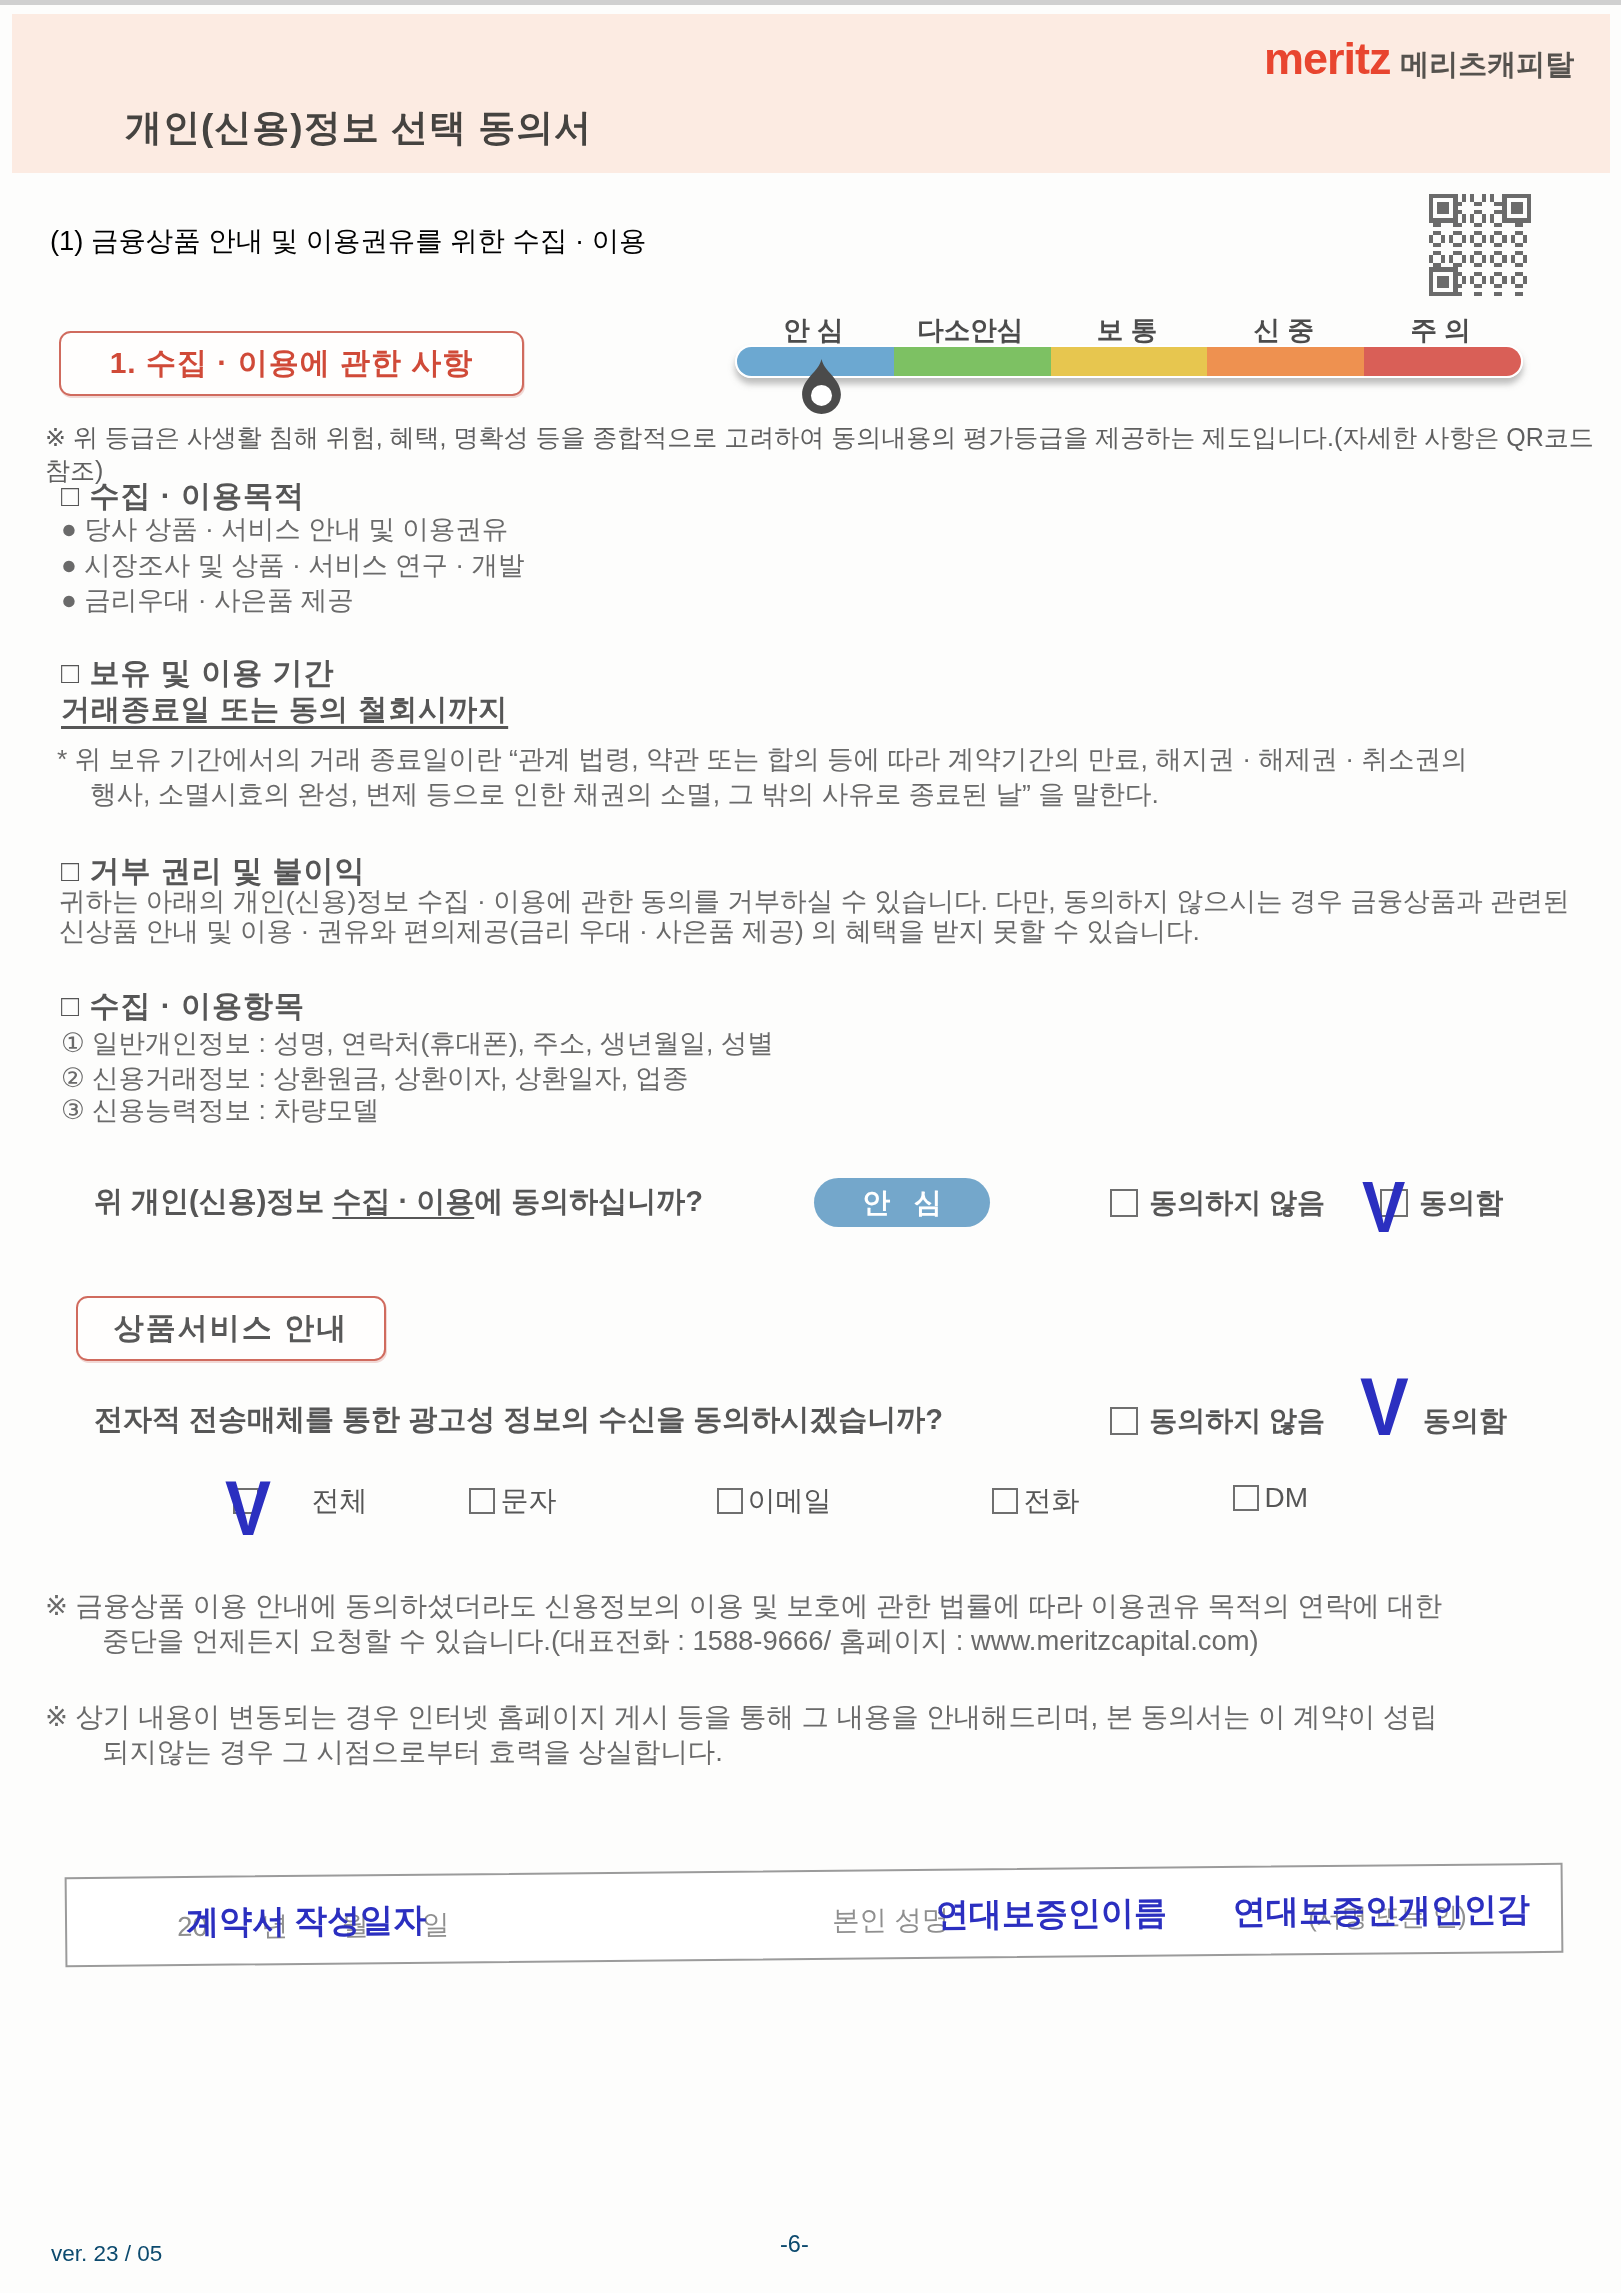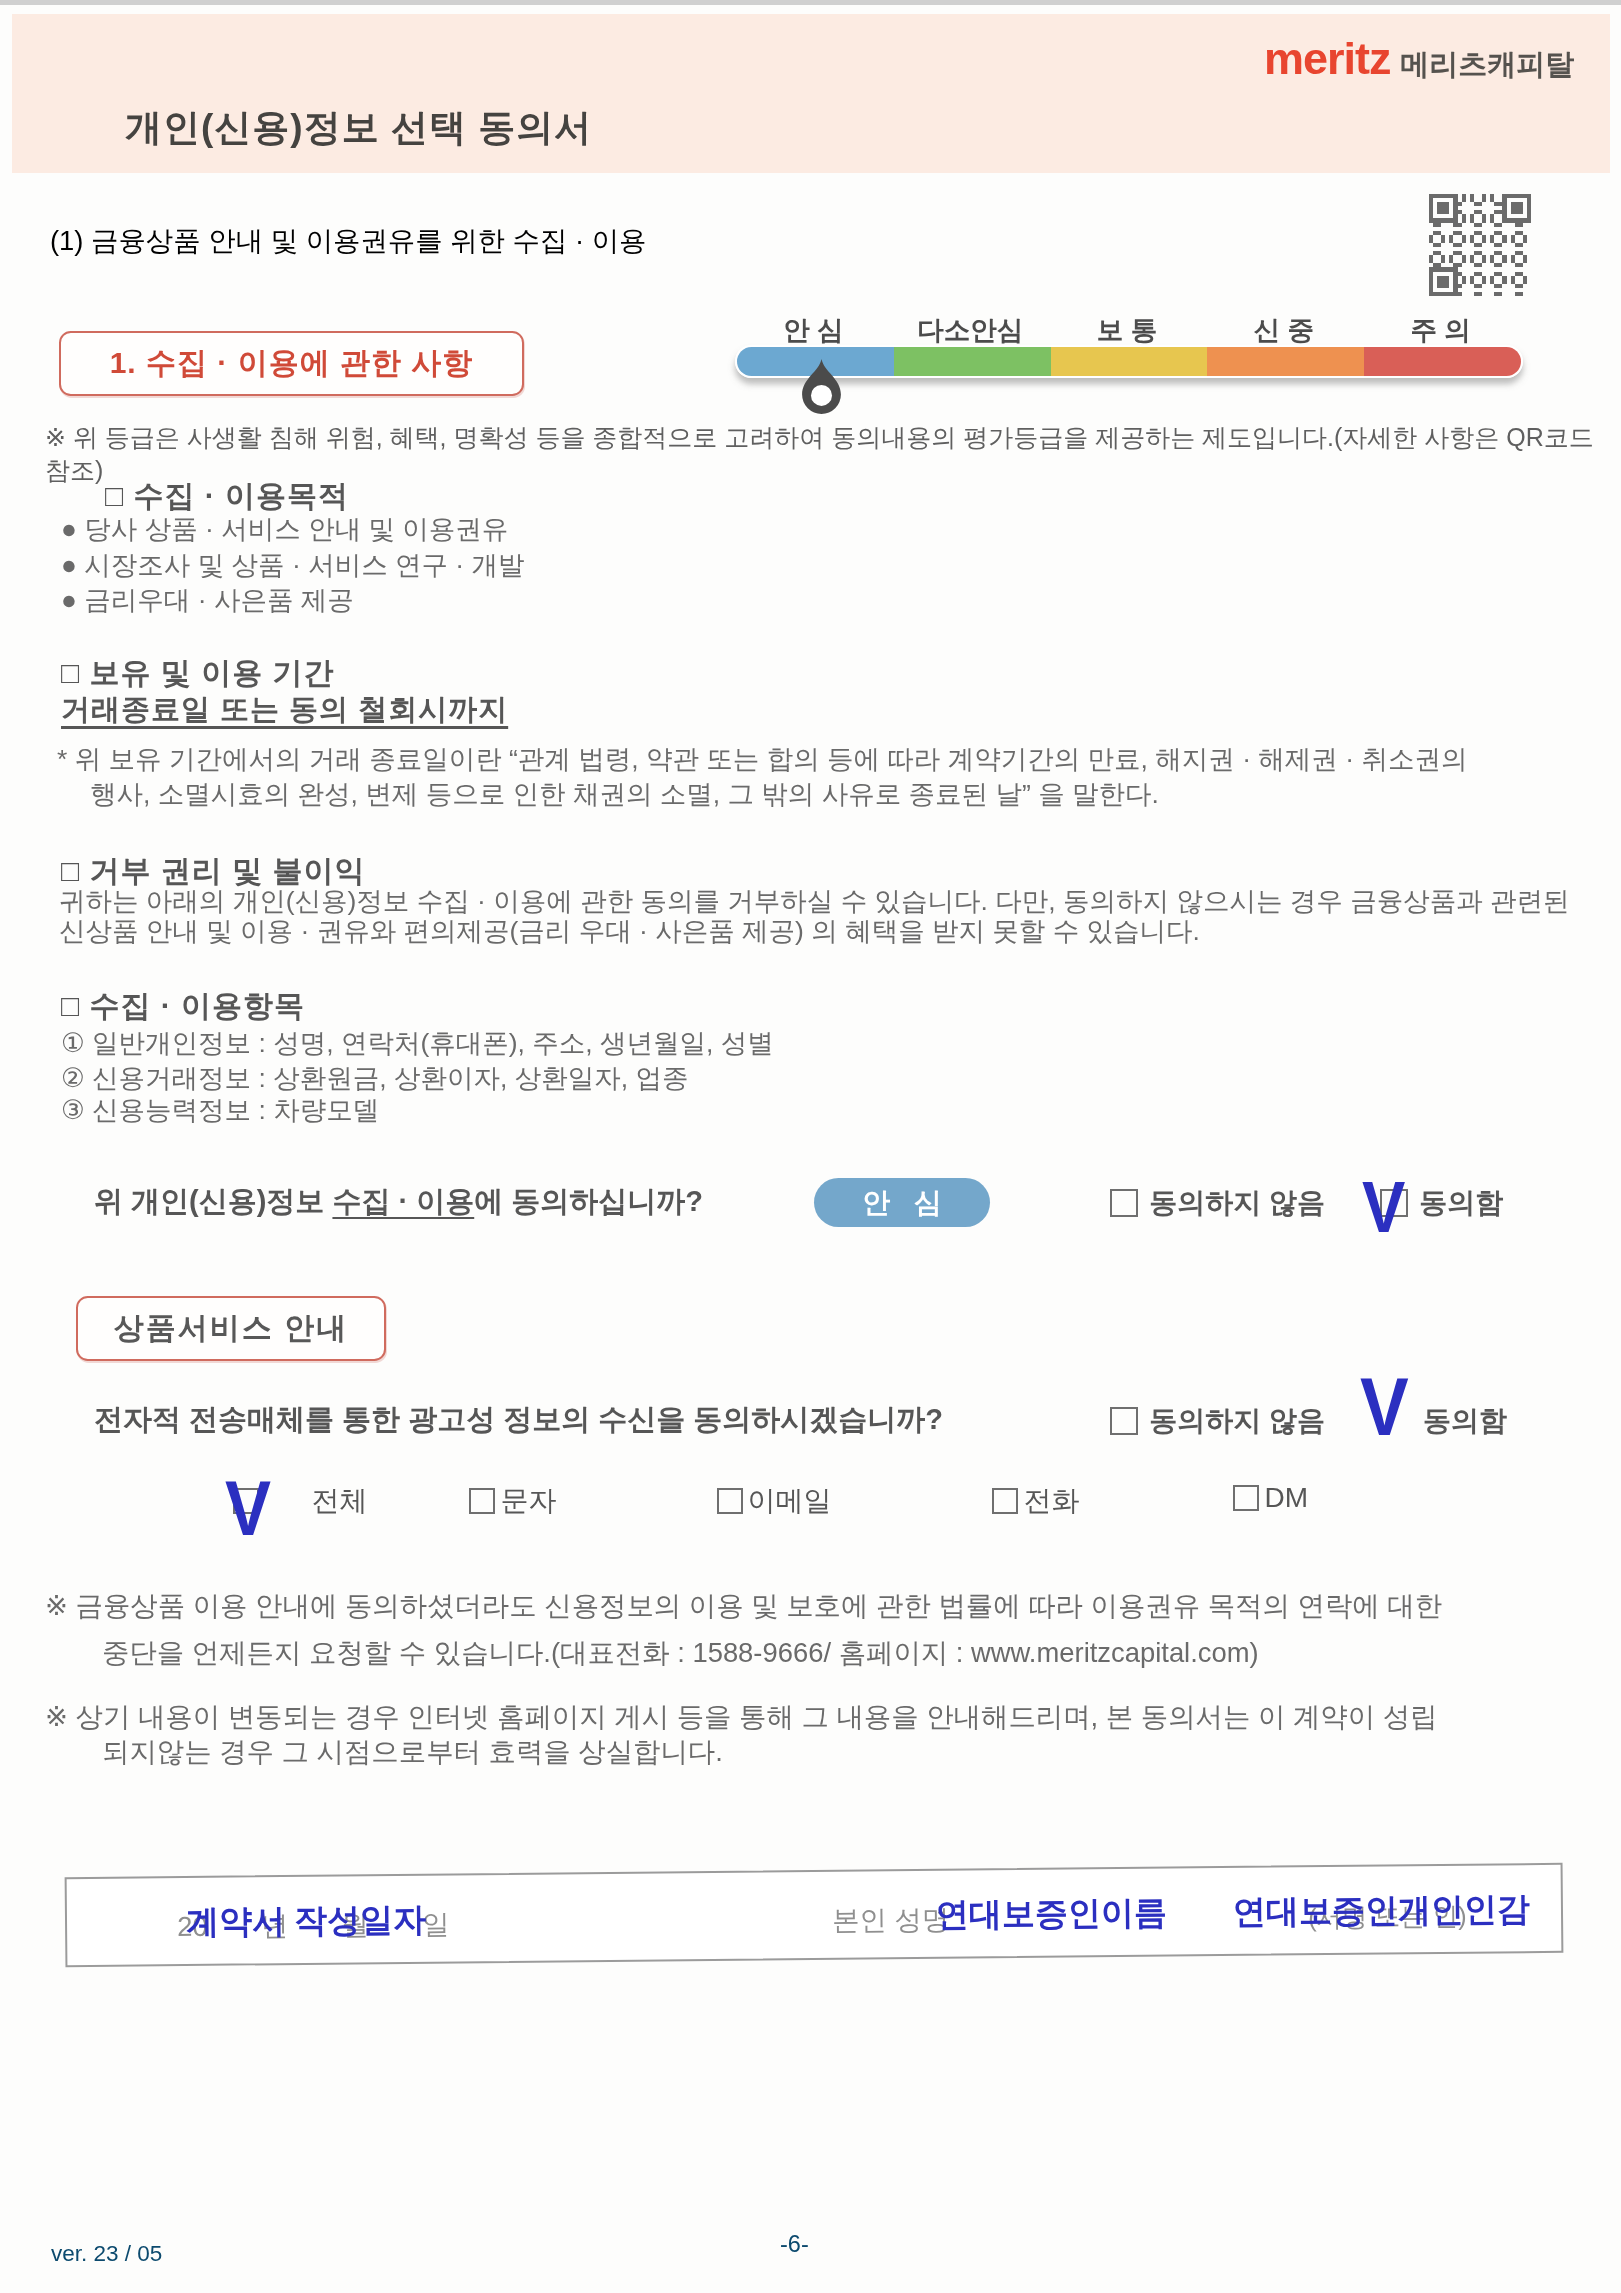--- a/index.html
+++ b/index.html
@@ -342,21 +342,21 @@
     <div style="background-color: rgb(217, 95, 87);"></div>
   </div>
   <div class="abs scale-marker">
     <svg width="39" height="55" viewBox="0 0 24 34">
       <path d="M12 0 C13.5 8 24 12 24 22 A12 12 0 1 1 0 22 C0 12 10.5 8 12 0 Z" fill="#4b4b4b"></path>
       <circle cx="12" cy="22.5" r="6.5" fill="#ffffff"></circle>
     </svg>
   </div>
   <div class="abs note" style="left:45px;top:421px;width:1558px;">※ 위 등급은 사생활 침해 위험, 혜택, 명확성 등을 종합적으로 고려하여 동의내용의 평가등급을 제공하는 제도입니다.(자세한 사항은 QR코드 참조)</div>
 
-  <div class="abs h-sq" style="left:61px;top:476px;margin-left:44px;">□ 수집 · 이용목적</div>
+  <div class="abs h-sq" style="left:61px;top:476px;">□ 수집 · 이용목적</div>
   <div class="abs body-t" style="left:61px;top:511px;">● 당사 상품 · 서비스 안내 및 이용권유</div>
   <div class="abs body-t" style="left:61px;top:547px;">● 시장조사 및 상품 · 서비스 연구 · 개발</div>
   <div class="abs body-t" style="left:61px;top:582px;">● 금리우대 · 사은품 제공</div>
 
   <div class="abs h-sq" style="left:61px;top:653px;">□ 보유 및 이용 기간</div>
   <div class="abs sub-underline" style="left:61px;top:690px;">거래종료일 또는 동의 철회시까지</div>
   <div class="abs body-t" style="left:57px;top:741px;text-align:right;">* 위 보유 기간에서의 거래 종료일이란 “관계 법령, 약관 또는 합의 등에 따라 계약기간의 만료, 해지권 · 해제권 · 취소권의</div>
   <div class="abs body-t" style="left:90px;top:776px;">행사, 소멸시효의 완성, 변제 등으로 인한 채권의 소멸, 그 밖의 사유로 종료된 날” 을 말한다.</div>
 
   <div class="abs h-sq" style="left:61px;top:851px;">□ 거부 권리 및 불이익</div>
@@ -414,21 +414,21 @@
     <span class="cb-small"></span>
     <span class="cb-label" style="font-weight:500;">전화</span>
   </div>
   <div class="abs cb-row" style="left:1233px;top:1482px;gap:5.9px;">
     <span class="cb-small"></span>
     <span class="cb-label" style="font-weight:500;">DM</span>
   </div>
   <div class="abs vmark" style="left:225px;top:1474px;font-size:69px;">V</div>
 
   <div class="abs" style="left:45px;top:1588px;font-size:27.4px;color:#6a6a6a;">※ 금융상품 이용 안내에 동의하셨더라도 신용정보의 이용 및 보호에 관한 법률에 따라 이용권유 목적의 연락에 대한</div>
-  <div class="abs" style="left:102px;top:1623px;font-size:27.4px;color:#6a6a6a;margin-top:12px;">중단을 언제든지 요청할 수 있습니다.(대표전화 : 1588-9666/ 홈페이지 : www.meritzcapital.com)</div>
+  <div class="abs" style="left:102px;top:1623px;font-size:27.4px;color:#6a6a6a;">중단을 언제든지 요청할 수 있습니다.(대표전화 : 1588-9666/ 홈페이지 : www.meritzcapital.com)</div>
   <div class="abs" style="left:45px;top:1699px;font-size:27.4px;color:#6a6a6a;">※ 상기 내용이 변동되는 경우 인터넷 홈페이지 게시 등을 통해 그 내용을 안내해드리며, 본 동의서는 이 계약이 성립</div>
   <div class="abs" style="left:102px;top:1734px;font-size:27.4px;color:#6a6a6a;">되지않는 경우 그 시점으로부터 효력을 상실합니다.</div>
 
   <div class="abs sig-box">
     <span class="sig-gray" style="left:110px;top:31px;">20       년       월       일</span>
     <span class="sig-blue" style="left:119px;top:21.6px;">계약서 작성일자</span>
     <span class="sig-gray" style="left:765px;top:31px;">본인 성명</span>
     <span class="sig-blue" style="left:869px;top:21.6px;">연대보증인이름</span>
     <span class="sig-gray" style="left:1241px;top:33px;font-size:25.5px;">(서명 또는 인)</span>
     <span class="sig-blue" style="left:1166px;top:21.6px;">연대보증인개인인감</span>

